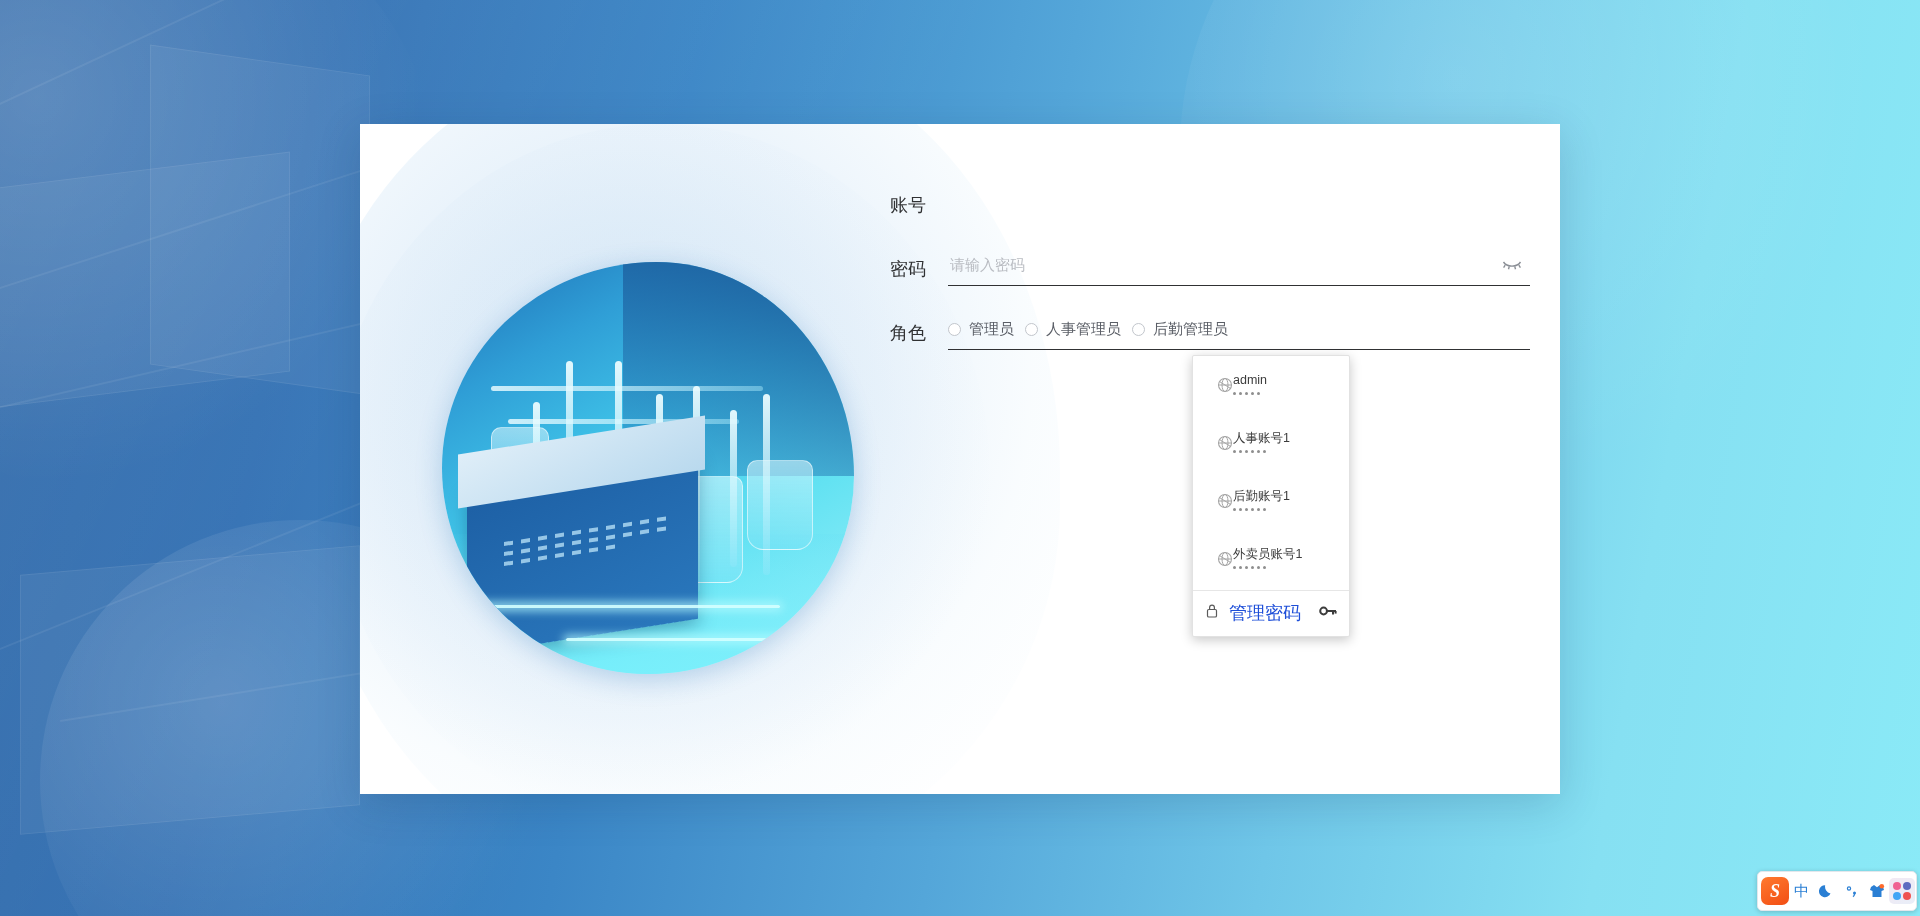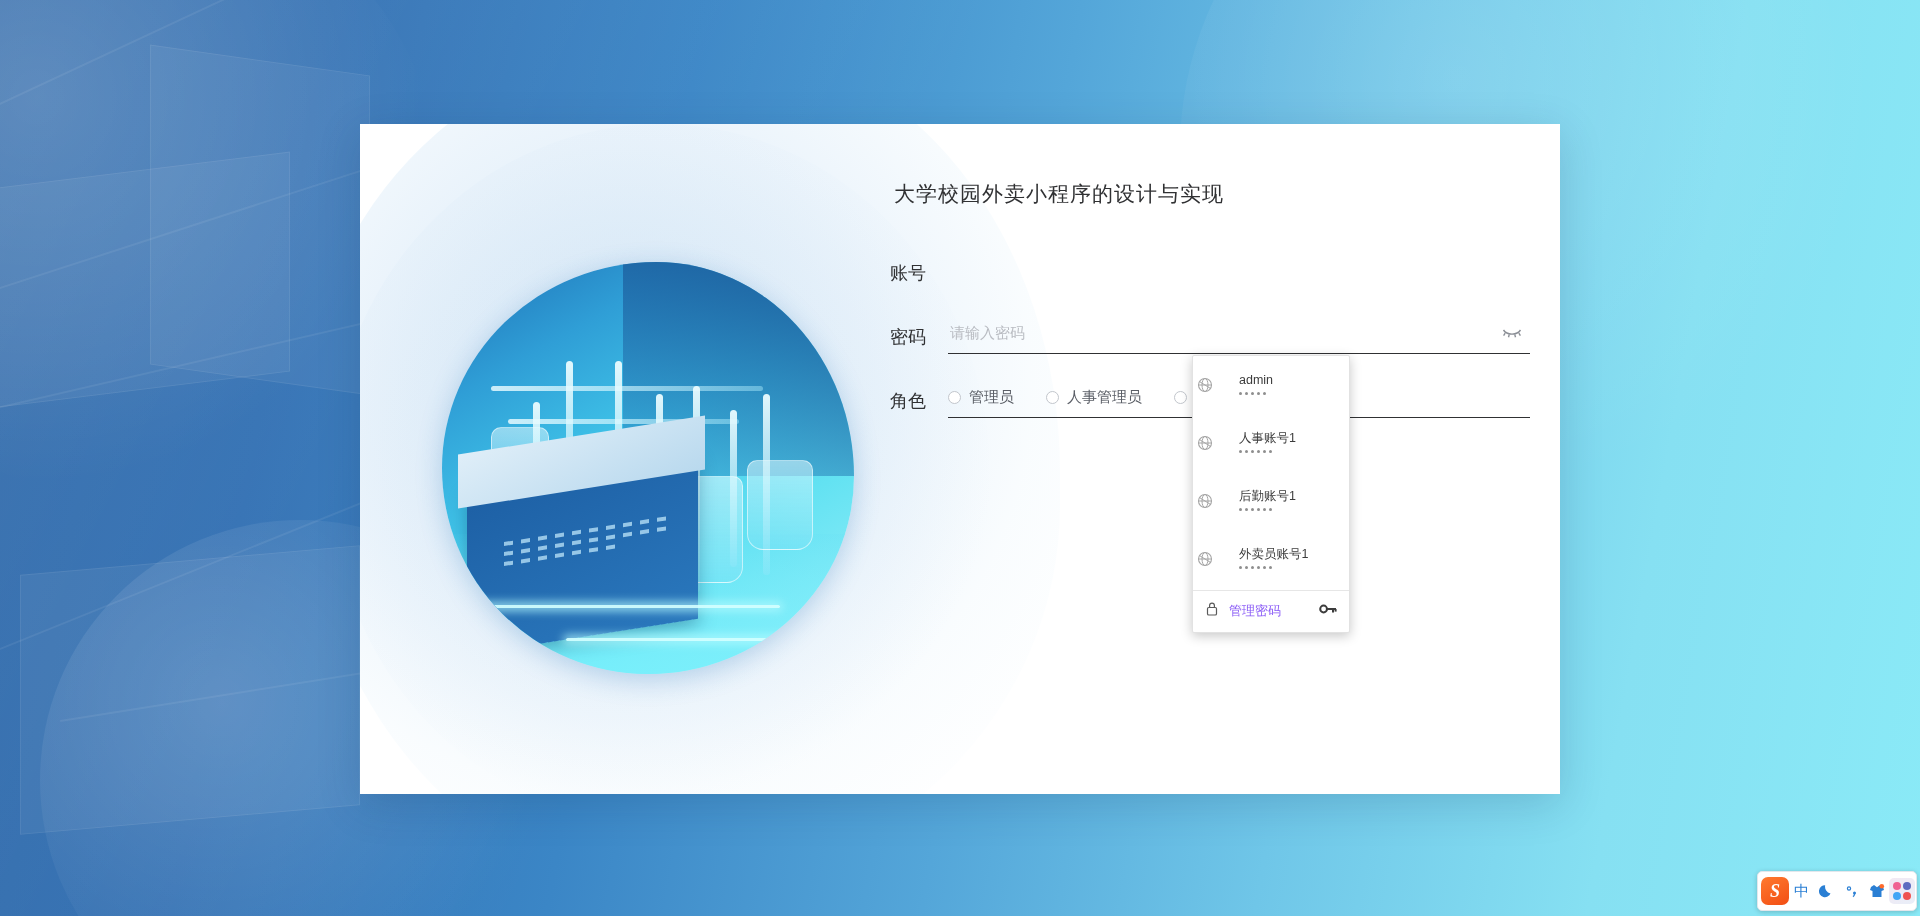--- a/index.html
+++ b/index.html
@@ -144,21 +144,21 @@
   }
   .caret::before, .caret::after {
     content:""; position:absolute; left:0; width:11px; height:1.6px; background:#2f3033;
   }
   .caret::before { top:0; } .caret::after { bottom:0; }
   .caret i {
     position:absolute; left:5px; top:0; width:1.6px; height:24px; background:#2f3033;
   }
 
   
-  .radio-group { display:flex; align-items:center; height:42px; gap:32px; }
+  .radio-group { display:flex; align-items:center; height:42px; gap:11px; }
   .radio-item { display:flex; align-items:center; gap:8px; cursor:pointer; }
   .radio-dot {
     width:13px; height:13px; border:1px solid #c2c6cc; border-radius:50%;
     background:#fff; flex:none;
   }
   .radio-text { font-size:15px; color:#5a5e66; white-space:nowrap; }
 
   
   #login-button {
     position:absolute; left:58px; top:232px; width:170px; height:50px;
@@ -168,34 +168,34 @@
     box-shadow:0 4px 14px rgba(75,162,240,.35);
   }
 
   
   #autofill {
     position:absolute; left:1192px; top:355px; width:158px;
     background:#fff; border:1px solid #e2e2e2; border-radius:2px;
     box-shadow:0 3px 12px rgba(0,0,0,.22); z-index:60;
   }
   .af-item {
-    display:flex; align-items:center; gap:26px;
-    padding:8px 10px 9px 4px; cursor:default; min-height:58px;
+    display:flex; align-items:center; gap:0;
+    padding:8px 10px 9px 24px; cursor:default; min-height:58px;
   }
   .af-globe { flex:none; width:16px; height:16px; opacity:.62; }
   .af-texts { display:flex; flex-direction:column; gap:5px; }
   .af-user { font-size:12.5px; color:#3c3c3c; line-height:1.1; }
   .af-dots { display:flex; gap:3px; }
   .af-dots i { width:3px; height:3px; border-radius:50%; background:#8e8e8e; display:block; }
   .af-sep { height:1px; background:#e6e6e6; margin:2px 0 0; }
   .af-footer {
     display:flex; align-items:center; gap:10px;
     padding:10px 12px 11px; cursor:default;
   }
-  .af-foot-text { font-size:13px; color:#8b5cf6; flex:1; }
+  .af-foot-text { font-size:18px; color:#1d4ed8; flex:1; }
 
   
   #ime-bar {
     position:absolute; left:1757px; top:871px; width:160px; height:40px;
     background:#fff; border:1px solid #e3e7ec; border-radius:5px;
     display:flex; align-items:center; gap:0px; padding:0 3px;
     box-shadow:0 1px 5px rgba(0,0,0,.2); overflow:hidden;
   }
   .ime-logo {
     width:28px; height:28px; border-radius:7px; flex:none;
@@ -285,21 +285,20 @@
           <i></i>
           <i></i>
           <i></i>
       </div>
       <div class="glow" style="left:8%; bottom:16%; width:74%;"></div>
       <div class="glow" style="left:30%; bottom:8%; width:56%;"></div>
     </div>
 
     <div id="form-col">
 
-      <div id="app-title">大学校园外卖小程序的设计与实现</div>
 
       <div class="form-row">
         <div class="row-label">账号</div>
       </div>
 
       <div class="form-row">
         <div class="row-label">密码</div>
         <div class="row-field">
           <input type="password" placeholder="请输入密码" style="">
           <span class="eye-icon">

